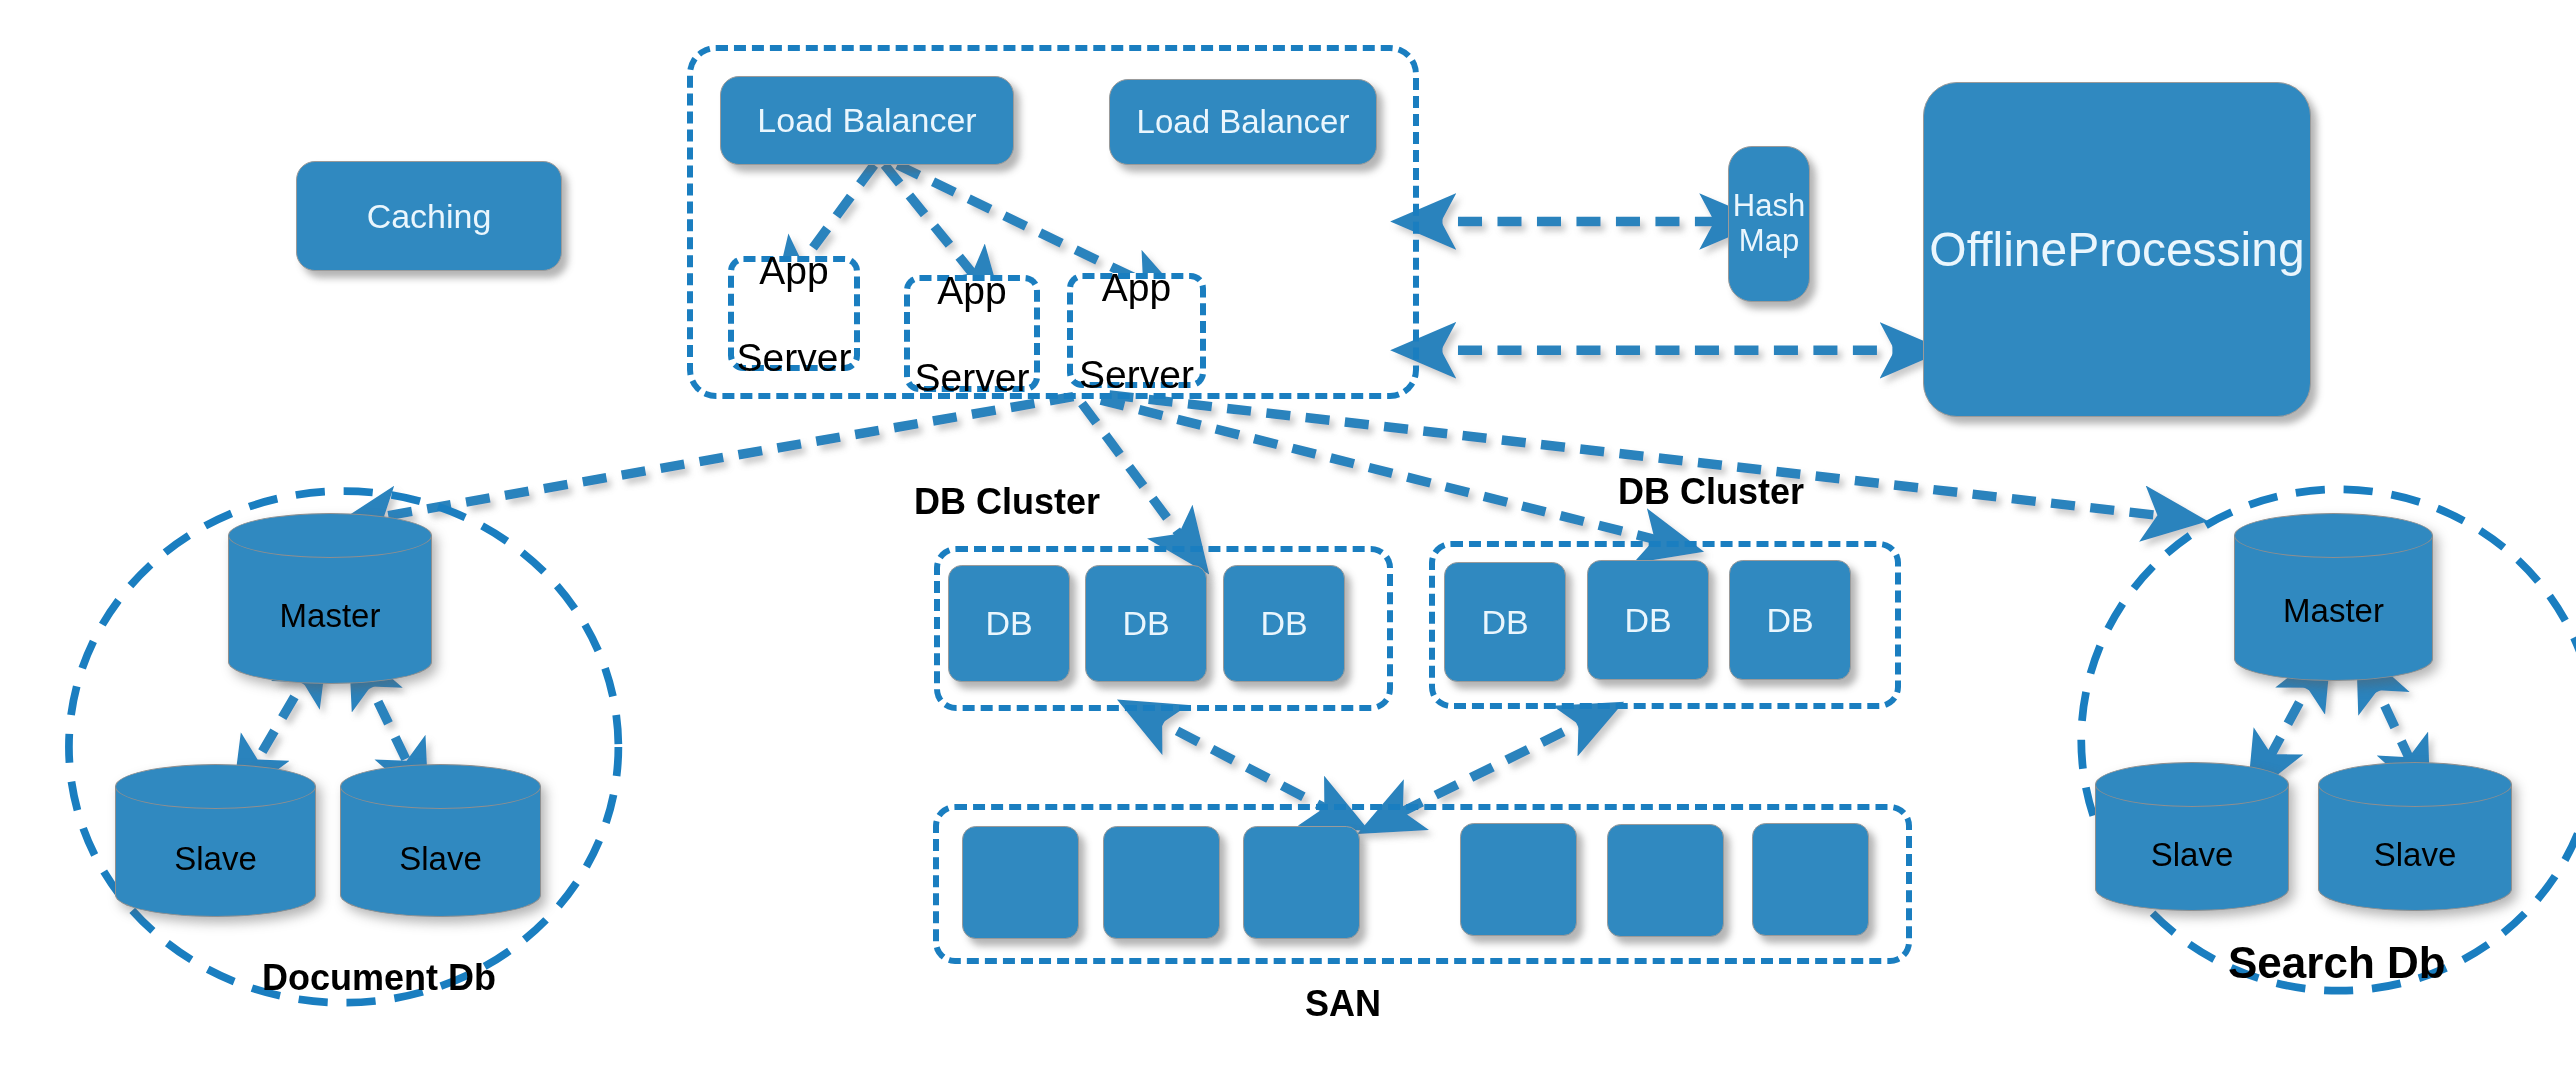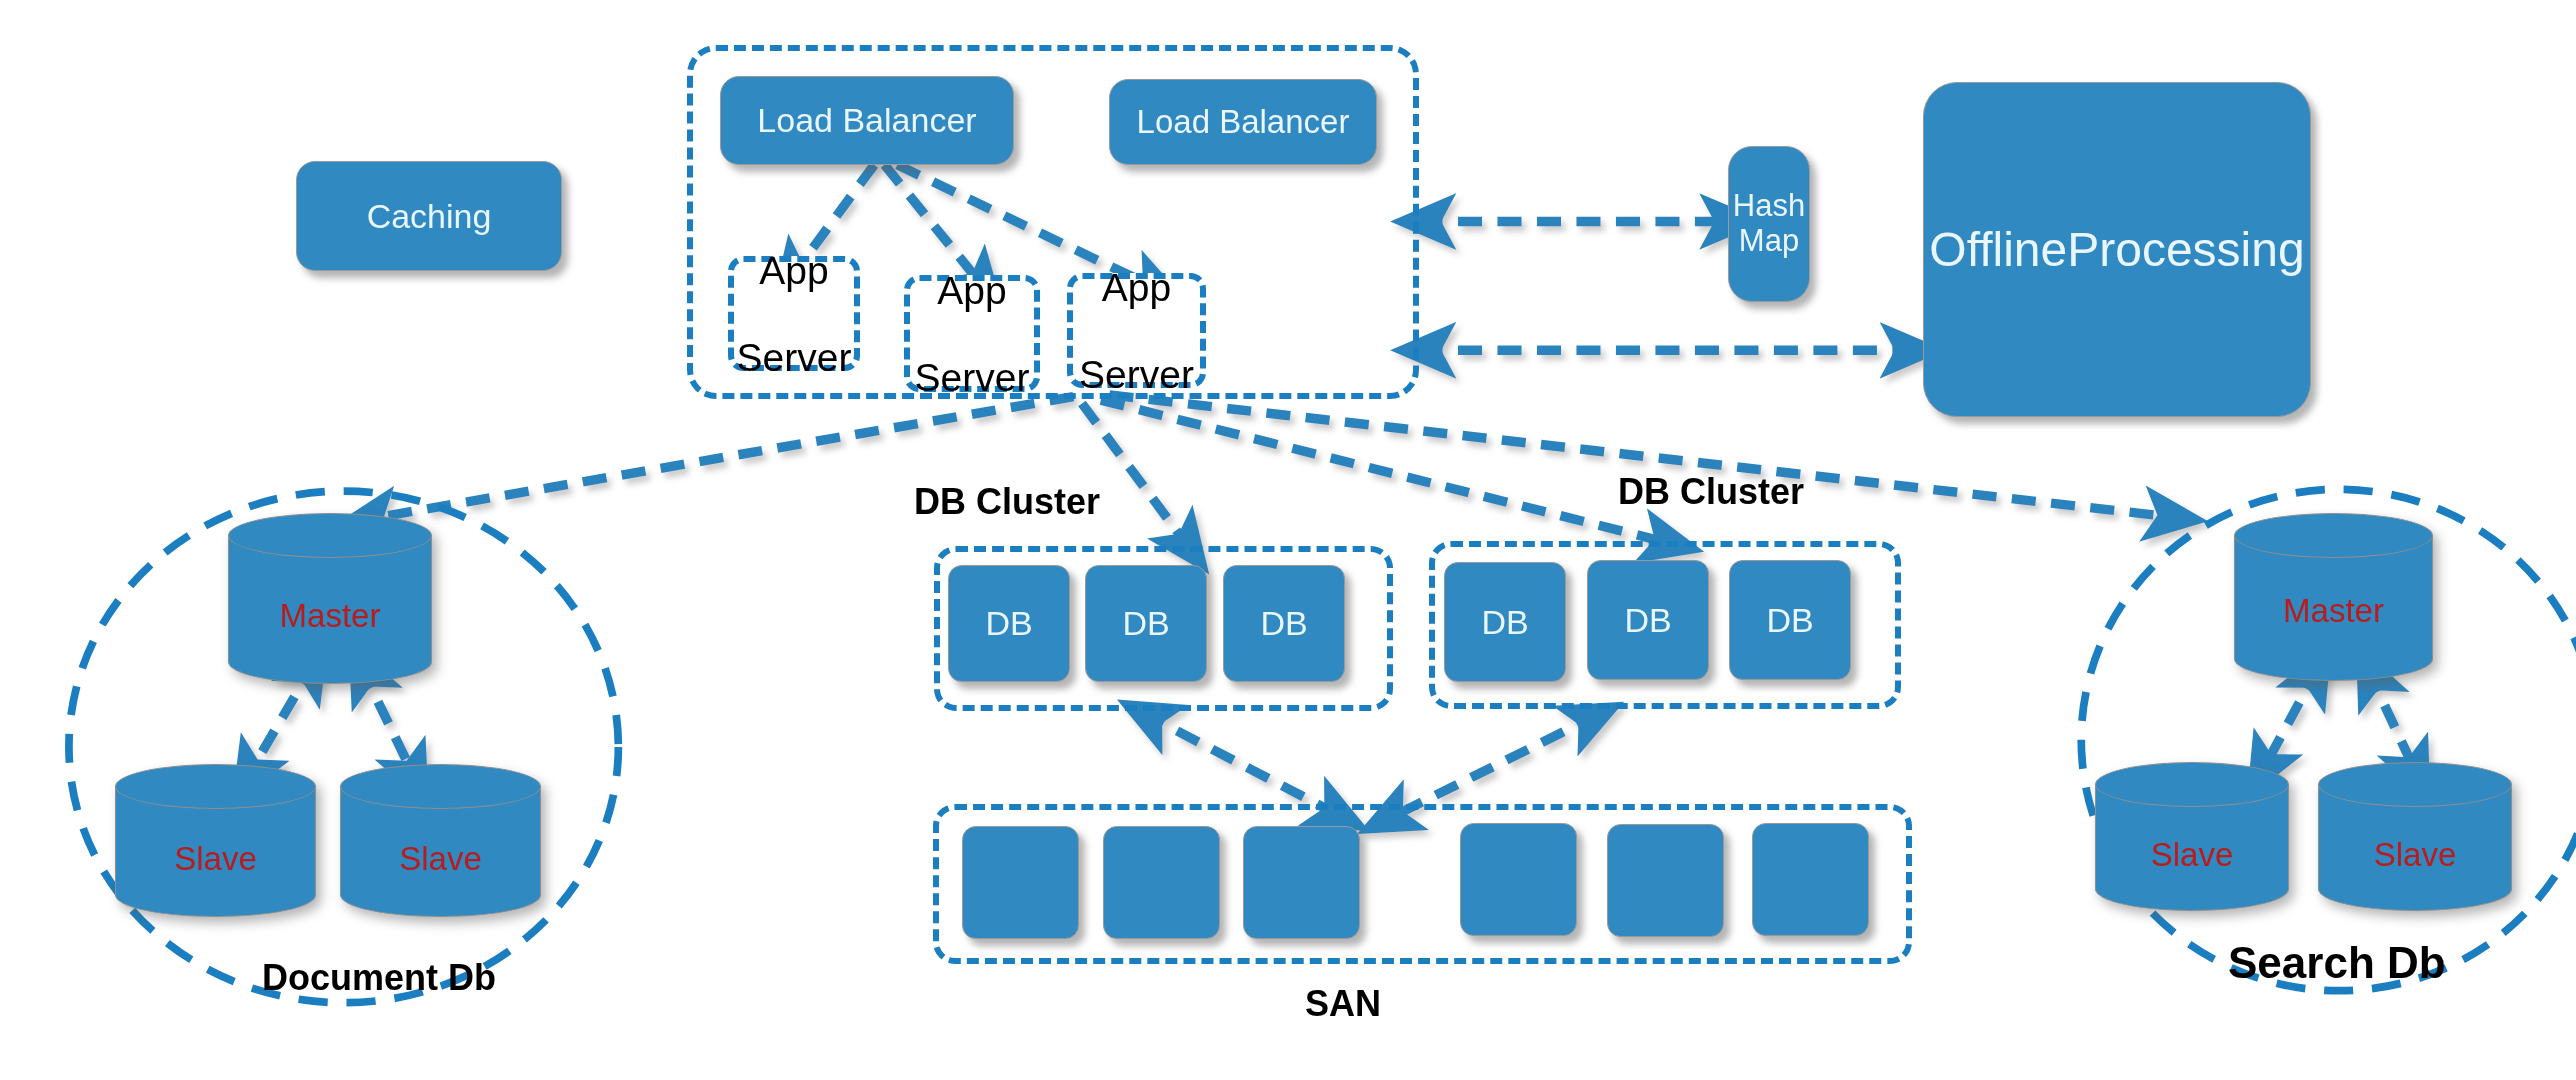--- a/index.html
+++ b/index.html
@@ -91,21 +91,21 @@
     top: 0;
     background: #3089c0;
     border: 1.7px solid #8f8f8f;
     border-radius: 50% / 50%;
     box-sizing: border-box;
   }
   .cyl .cyl-label {
     position: absolute;
     left: 0; right: 0;
     text-align: center;
-    color: #b91c1c;
+    color: #000000;
     z-index: 3;
   }
   
   .label {
     position: absolute;
     color: #000000;
     white-space: nowrap;
     z-index: 6;
     font-weight: bold;
   }

